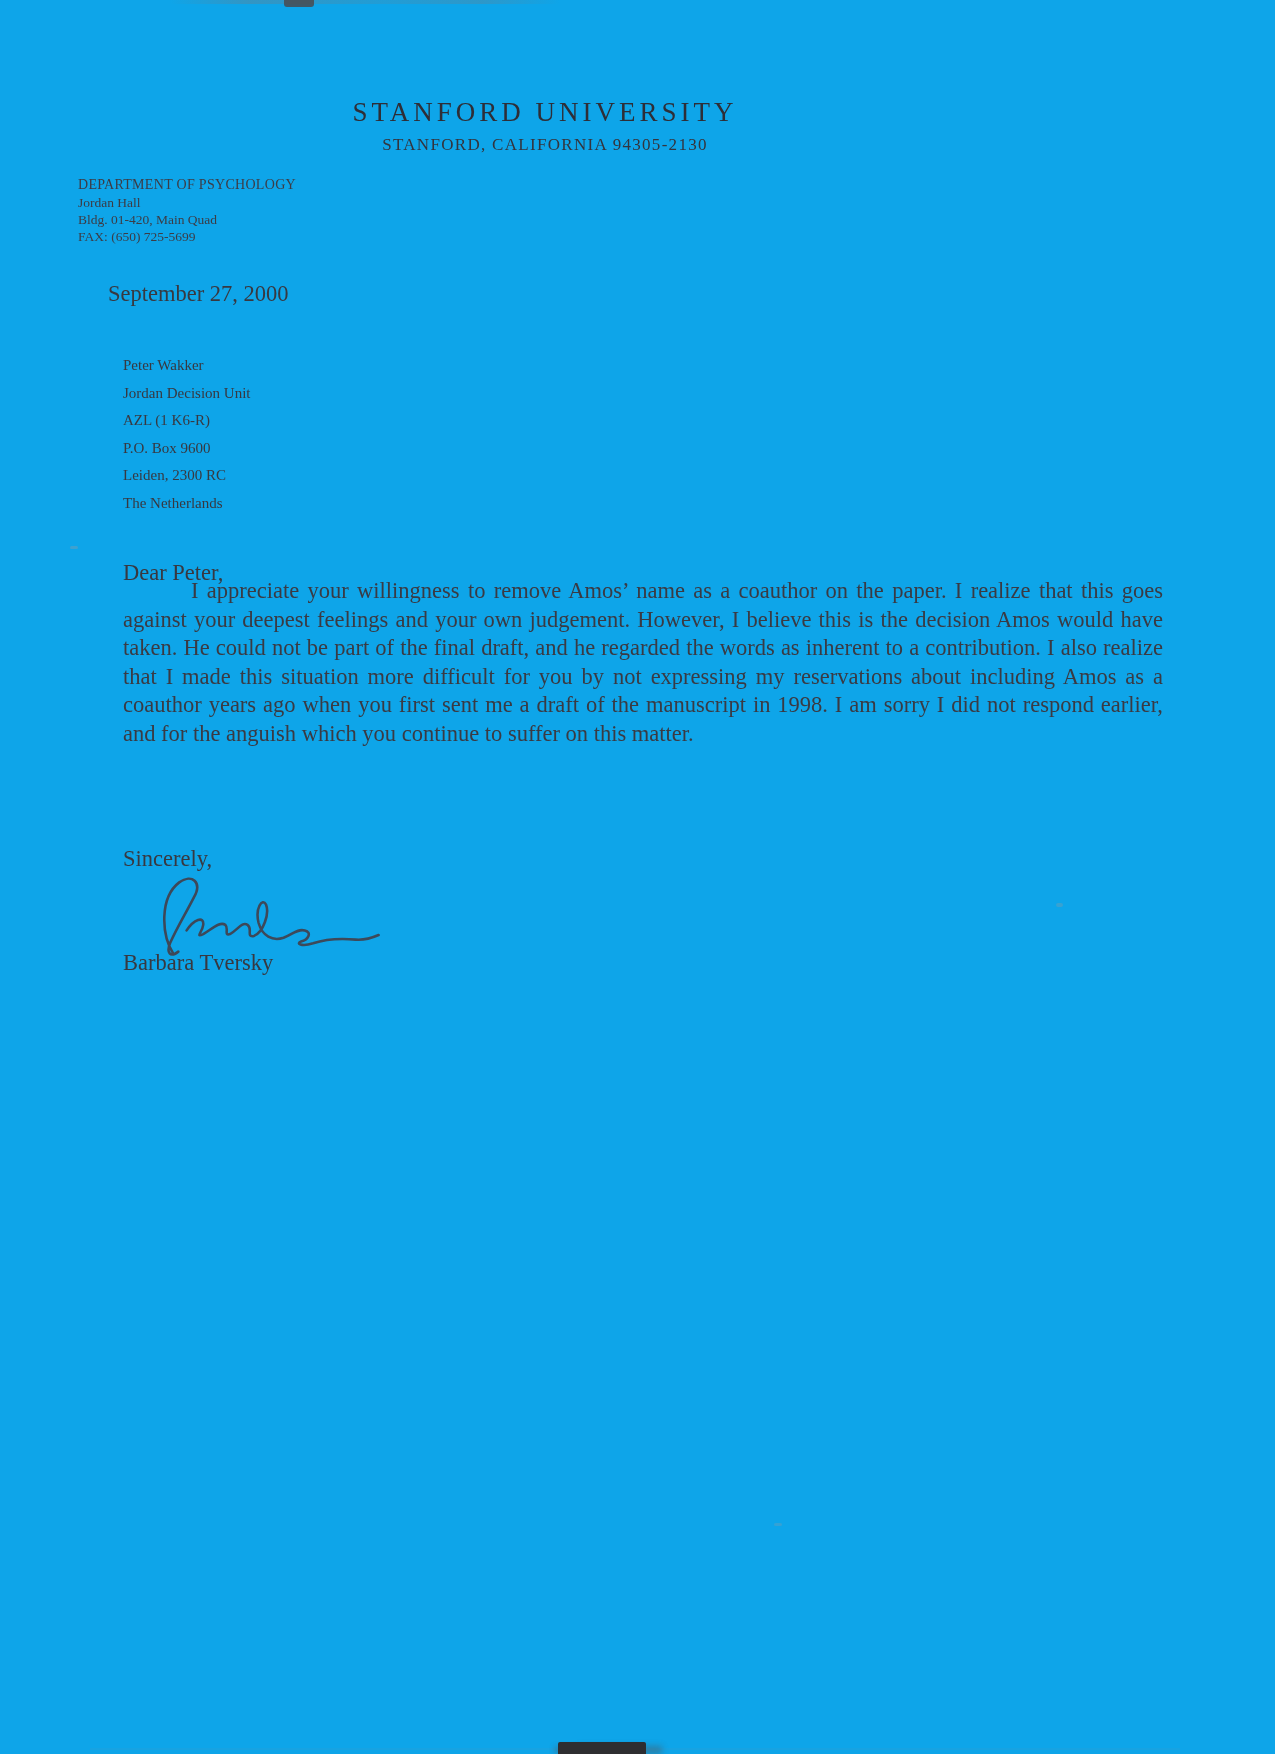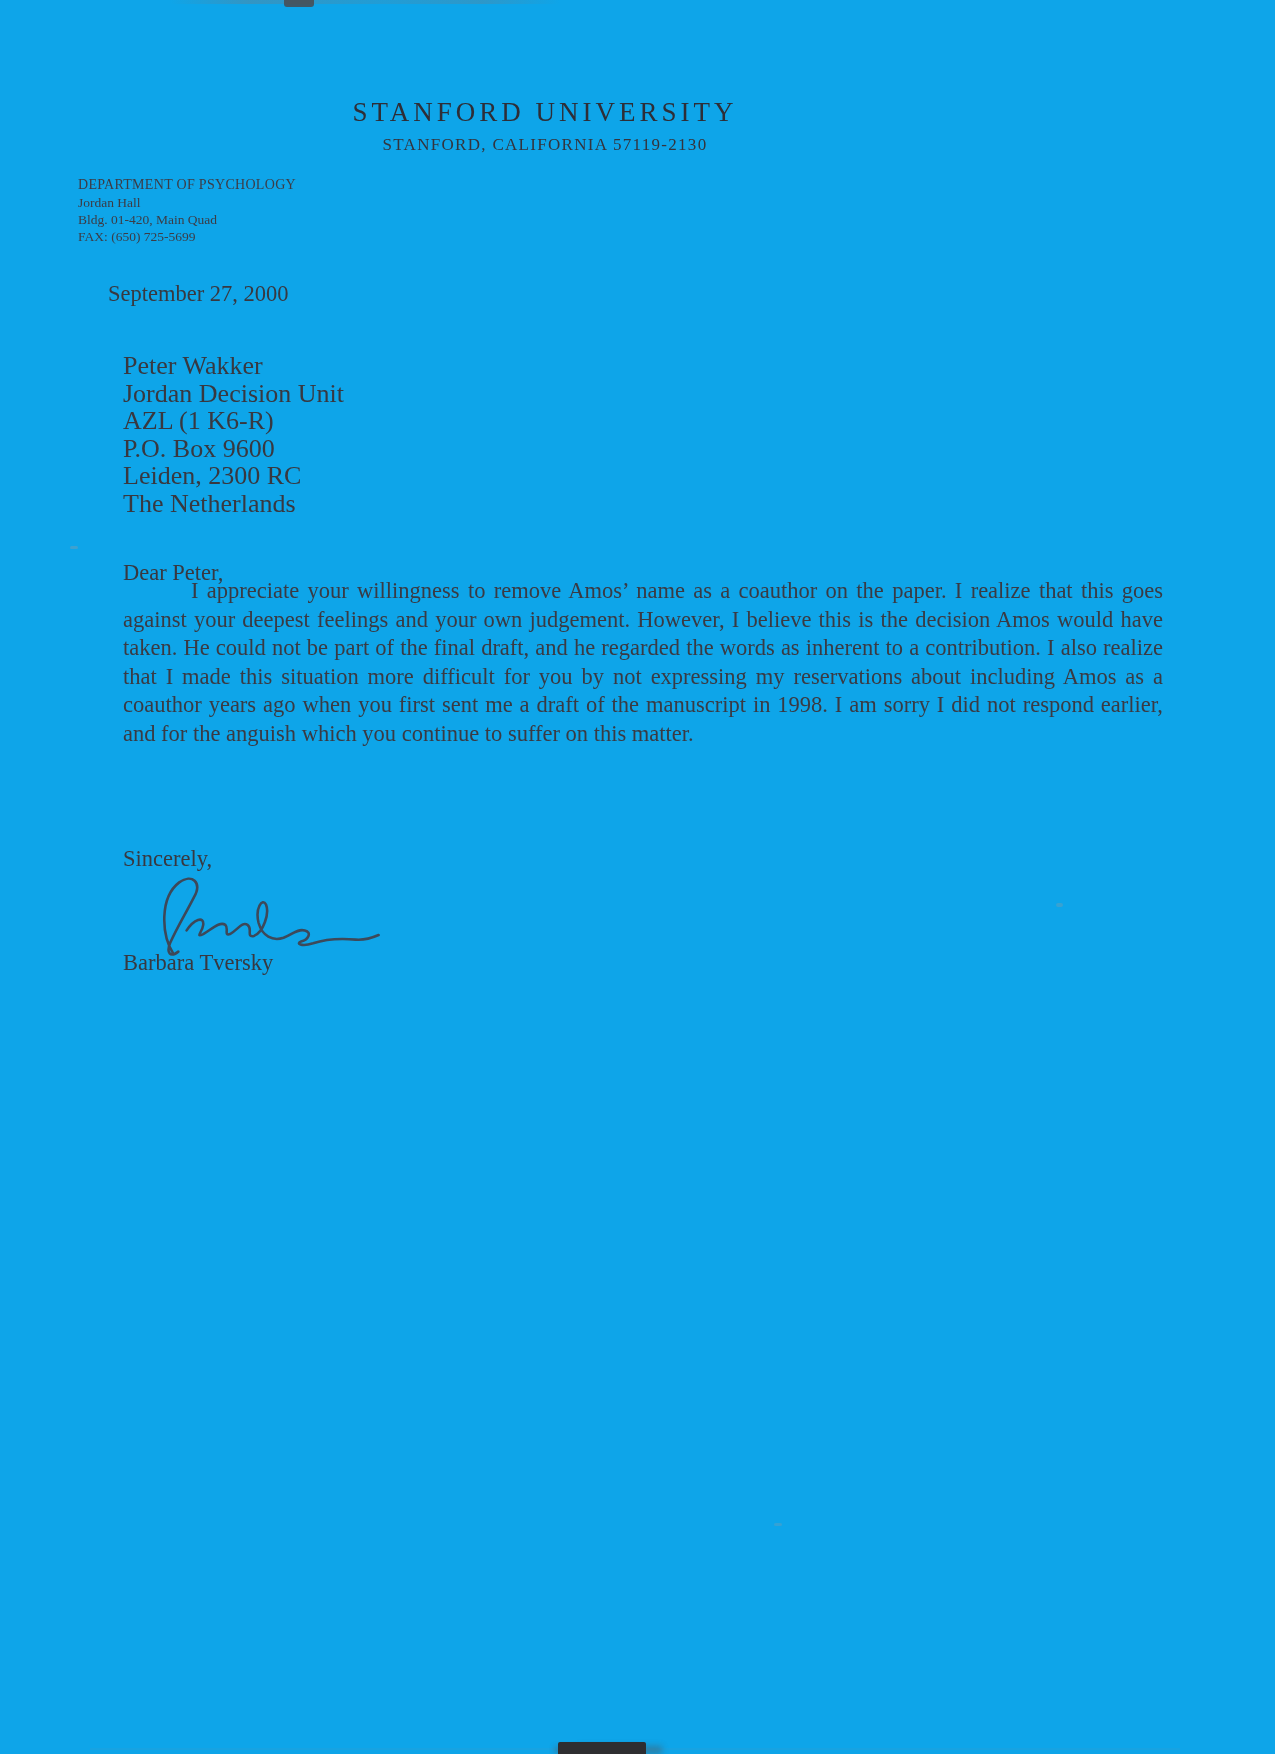--- a/index.html
+++ b/index.html
@@ -58,21 +58,21 @@
   .date-line {
     position: absolute;
     left: 108px;
     top: 281px;
     font-size: 22.5px;
   }
   .recipient-block {
     position: absolute;
     left: 123px;
     top: 352px;
-    font-size: 26px;
+    font-size: 15px;
   }
   .recipient-block div {
     line-height: 27.5px;
   }
   .salutation {
     position: absolute;
     left: 123px;
     top: 560px;
     font-size: 22.5px;
   }
@@ -150,21 +150,21 @@
   <div class="artifact artifact-top-smudge"></div>
   <div class="artifact artifact-top-dark"></div>
   <div class="artifact artifact-margin-tick"></div>
   <div class="artifact artifact-right-tick"></div>
   <div class="artifact artifact-bottom-tick"></div>
   <div class="artifact artifact-bottom-faint"></div>
   <div class="artifact artifact-bottom-bar"></div>
 
   <div class="letterhead">
     <div class="university-name">STANFORD UNIVERSITY</div>
-    <div class="university-address">STANFORD, CALIFORNIA  57119-2130</div>
+    <div class="university-address">STANFORD, CALIFORNIA  94305-2130</div>
   </div>
 
   <div class="department-block">
       <div>DEPARTMENT OF PSYCHOLOGY</div>
       <div>Jordan Hall</div>
       <div>Bldg. 01-420, Main Quad</div>
       <div>FAX: (650) 725-5699</div>
     </div>
 
   <div class="date-line">September 27, 2000</div>

